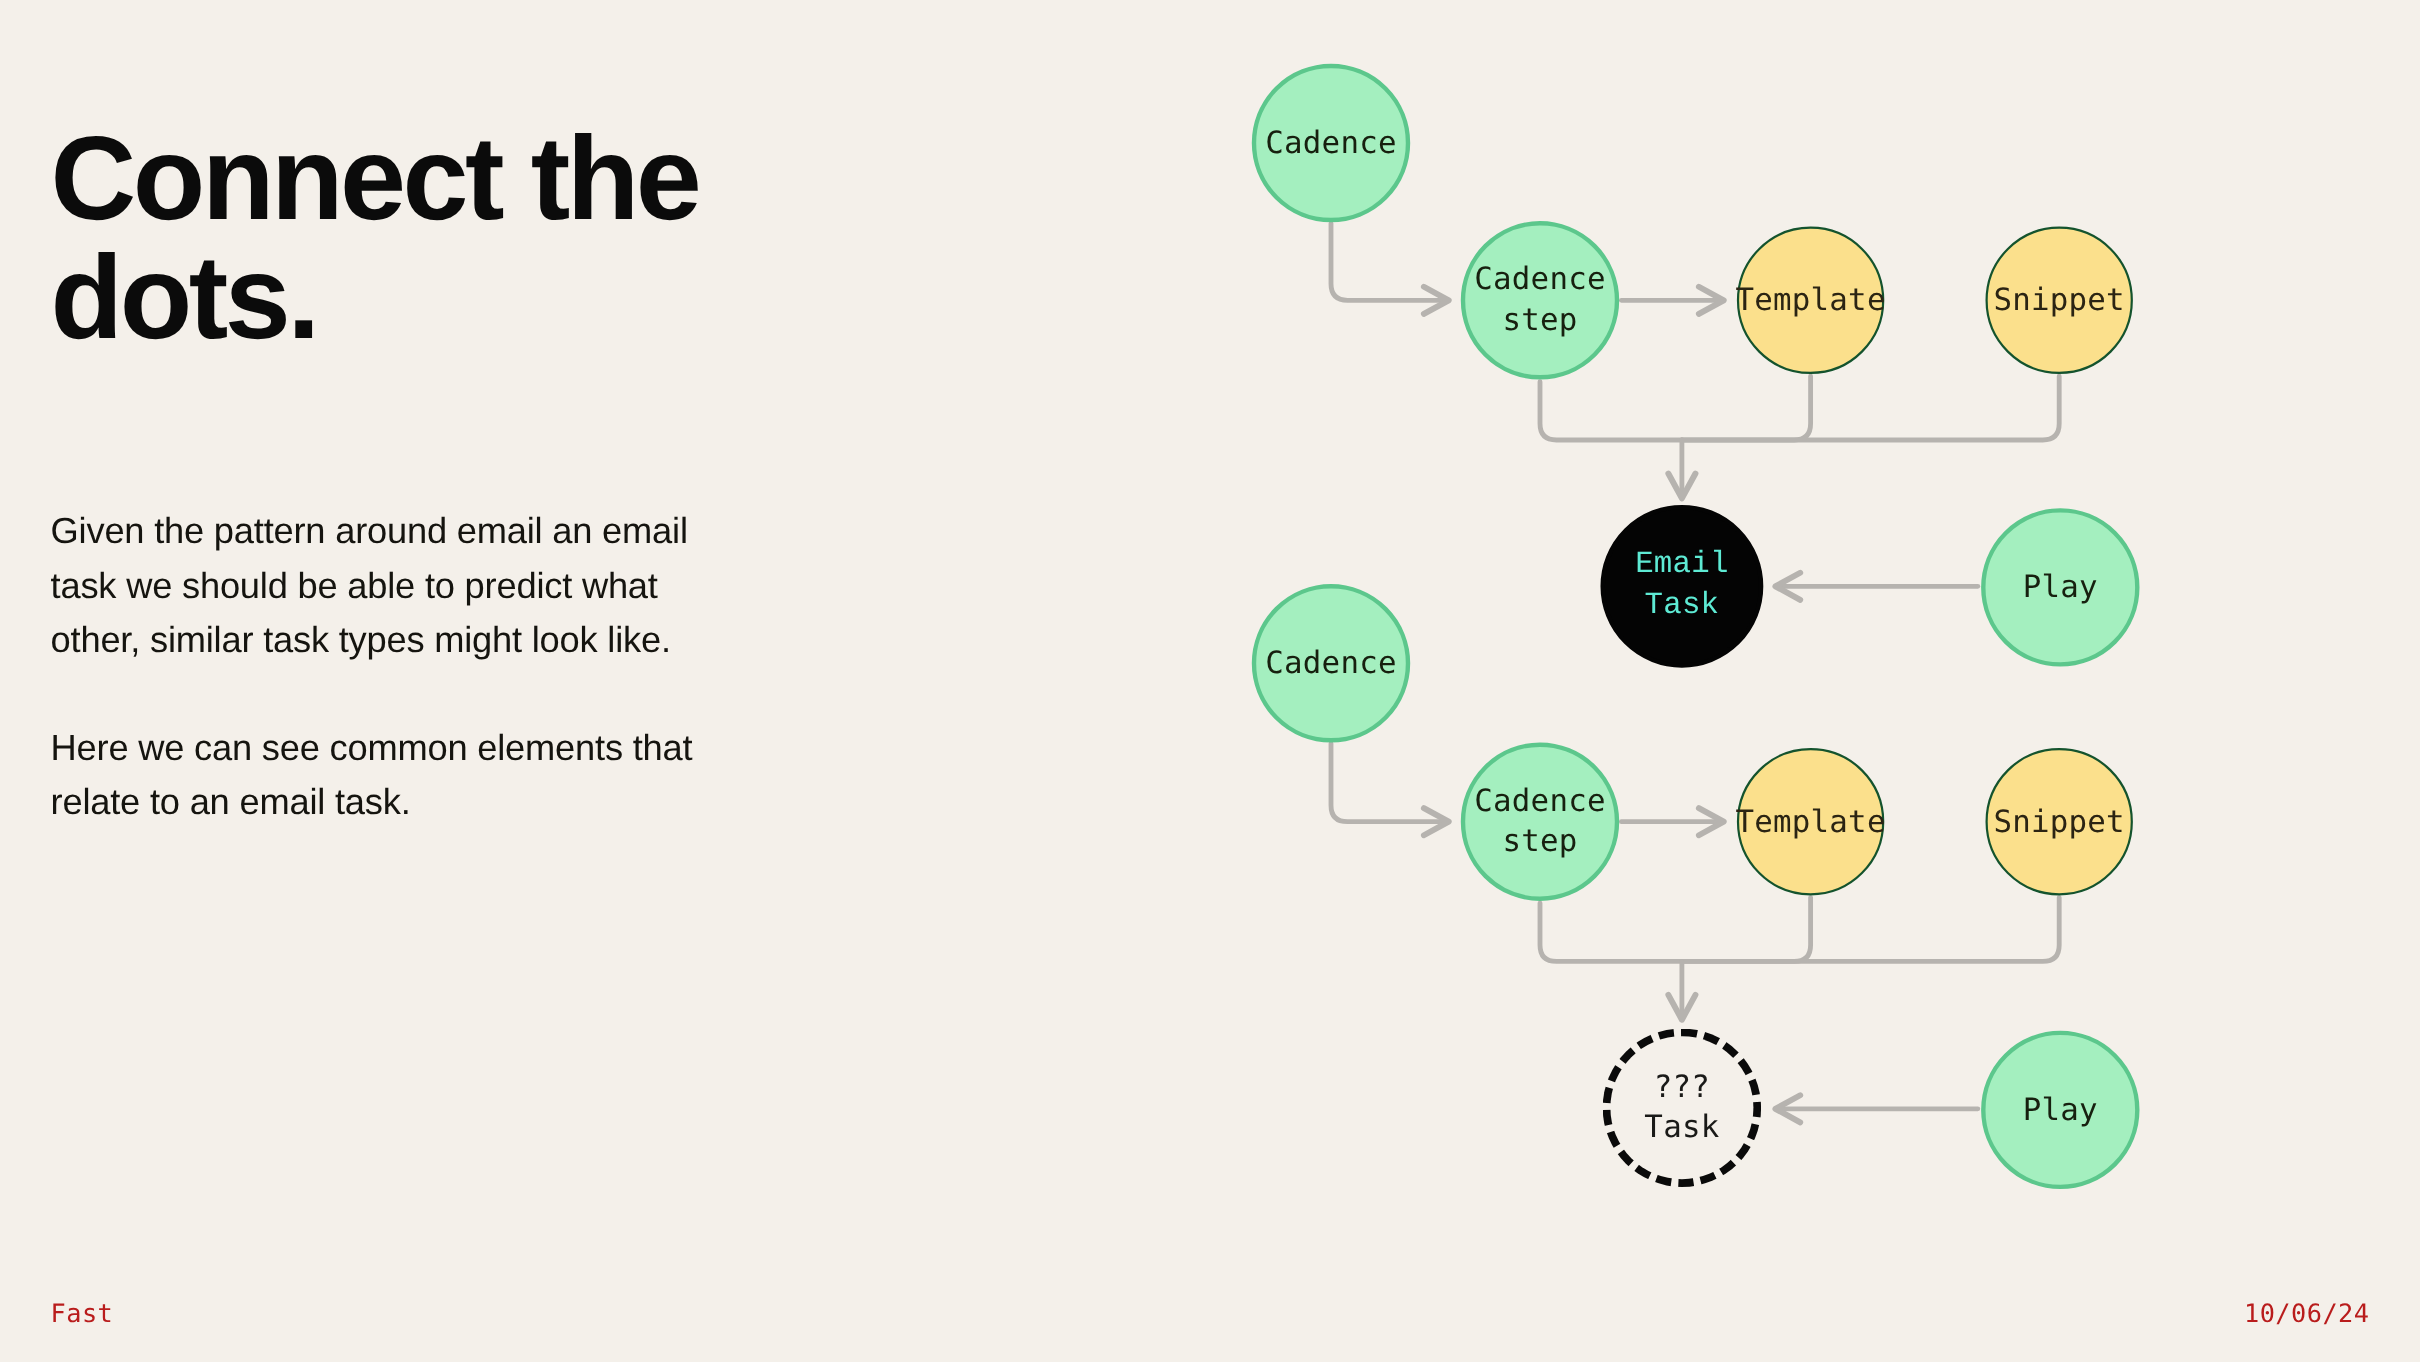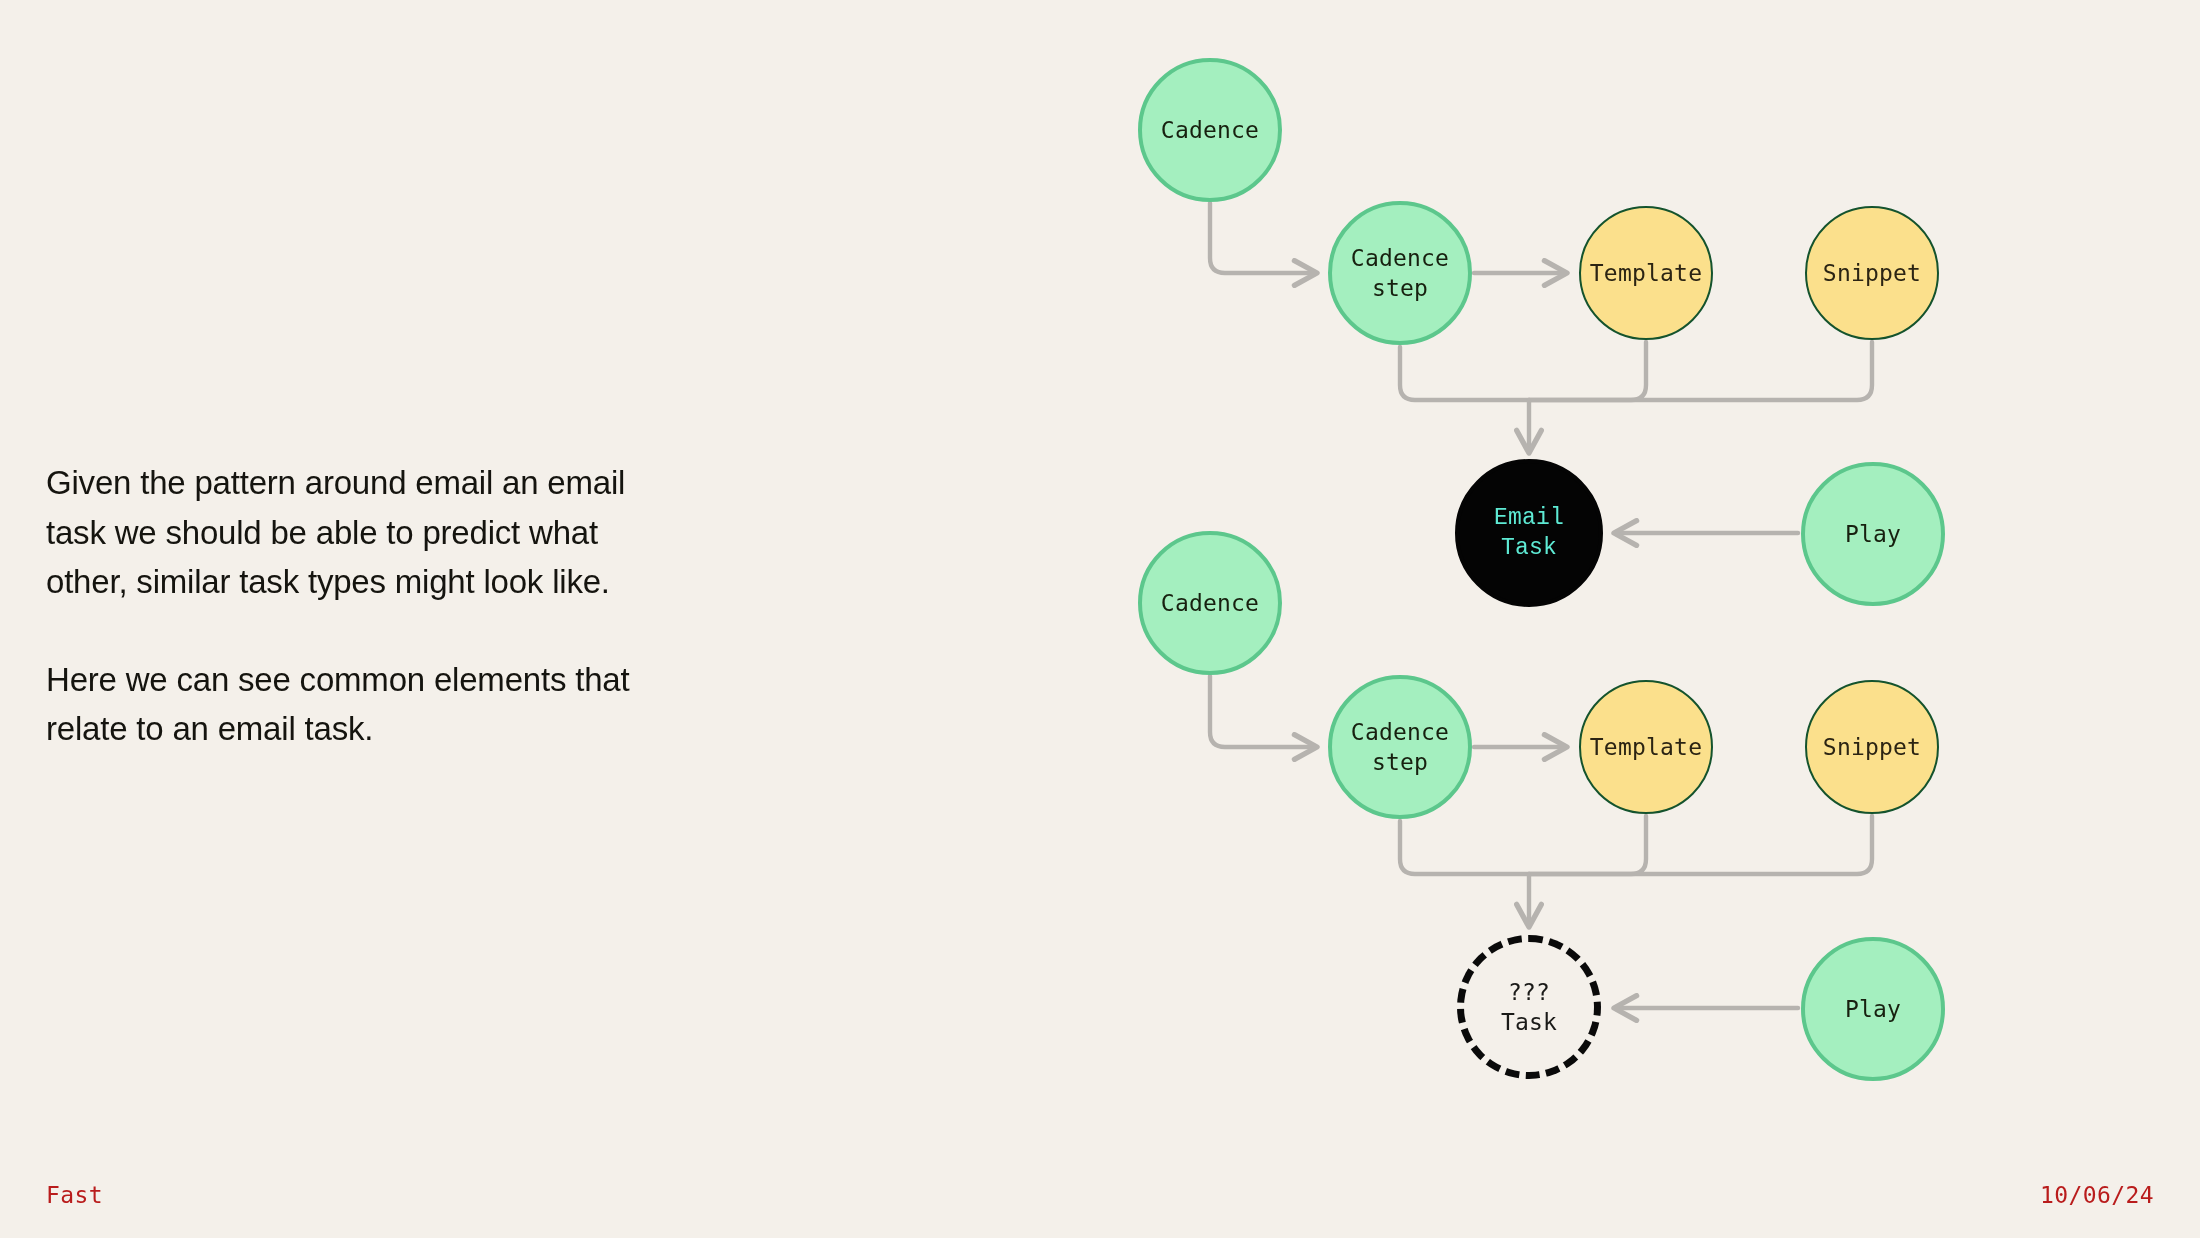--- a/index.html
+++ b/index.html
@@ -86,21 +86,21 @@
     box-sizing: border-box;
     display: flex;
     align-items: center;
     justify-content: center;
     text-align: center;
     border-radius: 50%;
     z-index: 2;
   }
   .node-label {
     font-family: "DejaVu Sans Mono", "Liberation Mono", monospace;
-    font-size: 23px;
+    font-size: 28px;
     line-height: 1.32;
     letter-spacing: 0.2px;
     white-space: pre-line;
   }
   .node-green {
     background: #a4efbf;
     border: 4px solid #5cc78c;
   }
   .node-green .node-label { color: #17200f; }
 
@@ -119,20 +119,22 @@
   .node-dashed {
     background: transparent;
     border: 7px dashed #0a0a0a;
   }
   .node-dashed .node-label { color: #1a1a18; }
 </style>
 </head>
 <body>
 
 <div id="left-column">
+  <h1 id="slide-title">Connect the
+dots.</h1>
 
   <div id="body-copy">
     <p class="body-paragraph">Given the pattern around email an email task we should be able to predict what other, similar task types might look like.</p>
     <p class="body-paragraph">Here we can see common elements that relate to an email task.</p>
   </div>
 </div>
 
 <div id="footer-brand">Fast</div>
 <div id="footer-date">10/06/24</div>
 

